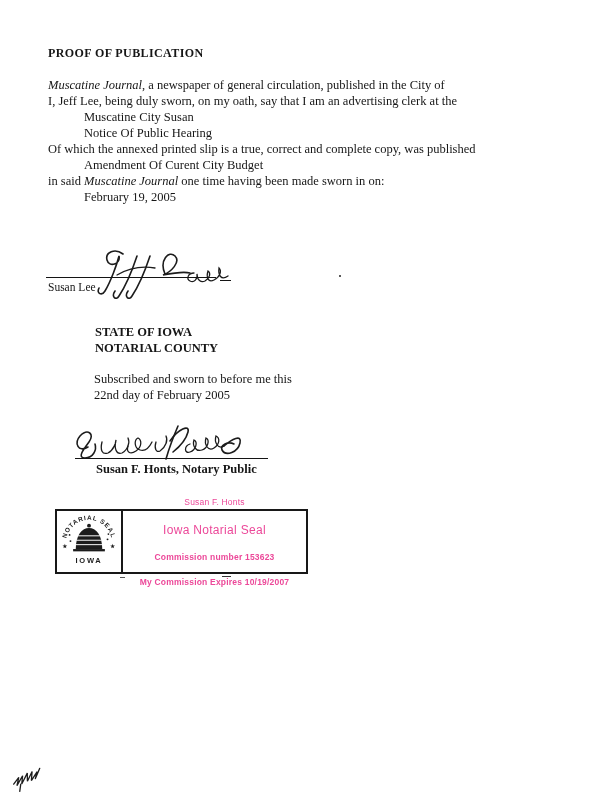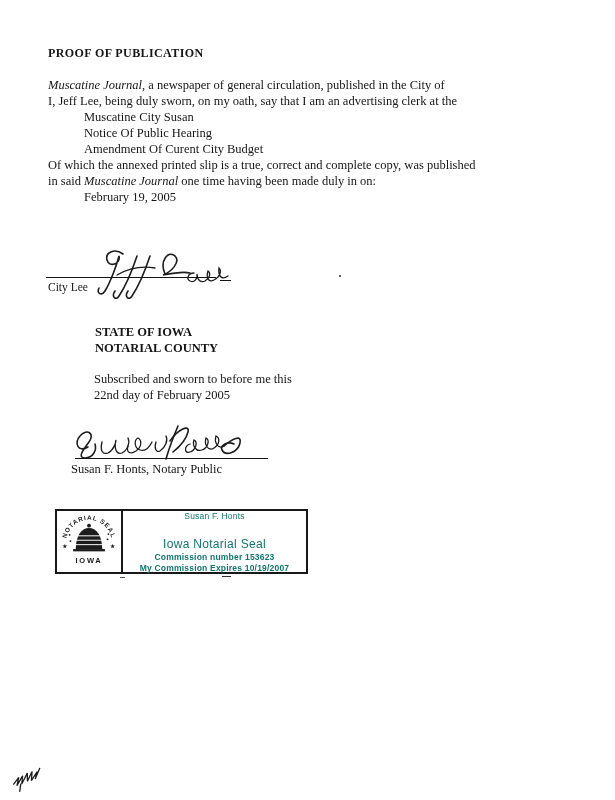--- a/index.html
+++ b/index.html
@@ -38,44 +38,44 @@
   .notary-heading {
     left: 83px; top: 325px;
     font-size: 12.5px; font-weight: bold; line-height: 15.5px; margin-left: 12px;
   }
   .sworn-text {
     left: 94px; top: 371px;
     font-size: 12.5px; line-height: 16px;
   }
 
   .notary-sig-line { left: 75px; top: 458px; width: 193px; }
-  .notary-name { left: 71px; top: 462px; font-size: 12.5px; }
+  .notary-name { left: 96px; top: 462px; font-size: 12.5px; font-weight: bold; }
 
   
   .seal-box {
     left: 55px; top: 509px; width: 253px; height: 65px;
     border: 2px solid #181818;
     display: flex;
   }
   .seal-box .stamp-cell {
     width: 66px; height: 100%;
     border-right: 2px solid #181818;
     display: flex; align-items: center; justify-content: center;
   }
   .seal-box .info-cell {
     flex: 1;
     display: flex; flex-direction: column;
     align-items: center; justify-content: center;
     font-family: "Liberation Sans", sans-serif;
-    color: #0f766e; text-align: center;
+    color: #ec4899; text-align: center;
     padding-top: 1px;
   }
   .info-name { font-size: 8.5px; letter-spacing: 0.2px; }
   .info-title { font-size: 12px; letter-spacing: 0.3px; margin-top: 16px; }
-  .info-comm, .info-exp { font-size: 8.5px; font-weight: bold; letter-spacing: 0.2px; margin-top: 1px; }
+  .info-comm, .info-exp { font-size: 8.5px; font-weight: bold; letter-spacing: 0.2px; margin-top: 15px; }
 
   .under-box-dash1 { left: 222px; top: 576px; width: 9px; border-top: 1.5px solid #333; }
   .under-box-dash2 { left: 120px; top: 577px; width: 5px; border-top: 1px solid #555; }
 
   
   .clerk-sig-svg { left: 93px; top: 247px; }
   .notary-sig-svg { left: 72px; top: 419px; }
   .scribble-svg { left: 7px; top: 749px; }
 
   svg .ink { stroke: #1c1c1c; stroke-width: 1.6; fill: none; stroke-linecap: round; }
@@ -85,38 +85,38 @@
 </head>
 <body>
 
 <div class="abs doc-title">PROOF OF PUBLICATION</div>
 
 <div class="abs affidavit">
   <div class="line"><span class="ital">Muscatine Journal</span><span>, a newspaper of general circulation, published in the City of</span></div>
   <div class="line">I, Jeff Lee, being duly sworn, on my oath, say that I am an advertising clerk at the</div>
   <div class="line indent">Muscatine City Susan</div>
   <div class="line indent">Notice Of Public Hearing</div>
+  <div class="line">Of which the annexed printed slip is a true, correct and complete copy, was published</div>
   <div class="line indent">Amendment Of Curent City Budget</div>
-  <div class="line">Of which the annexed printed slip is a true, correct and complete copy, was published</div>
-  <div class="line"><span>in said </span><span class="ital">Muscatine Journal</span><span> one time having been made duly in on:</span></div>
+  <div class="line"><span>in said </span><span class="ital">Muscatine Journal</span><span> one time having been made sworn in on:</span></div>
   <div class="line indent">February 19, 2005</div>
 </div>
 
 <svg class="abs clerk-sig-svg" width="140" height="52" viewBox="0 0 140 52">
   <path class="ink" d="M30,7 C22,1 12,5 14,13 C16,21 28,17 26,9 C24,17 18,34 12,44 C9,49 3,47 6,41"></path>
   <path class="ink" d="M44,9 C40,21 32,40 26,49 C23,54 18,50 22,44"></path>
   <path class="ink" d="M57,9 C53,21 45,40 39,49 C36,54 31,50 35,44"></path>
   <path class="ink-thin" d="M24,28 C36,21 50,19 62,21"></path>
   <path class="ink" d="M72,27 C66,13 76,3 82,9 C88,15 78,25 70,28 C80,26 90,24 97,26"></path>
   <path class="ink-thin" d="M101,26 C95,26 93,32 97,34 C101,36 105,32 104,27 C104,33 108,36 112,34 C117,31 118,26 115,24 C113,30 115,36 121,33 C127,30 129,24 126,21 C125,28 128,34 135,29"></path>
 </svg>
 <div class="abs sig-line clerk-sig-line"></div>
 <div class="abs sig-line clerk-sig-dash"></div>
 <div class="abs stray-dot"></div>
-<div class="abs clerk-name">City Lee</div>
+<div class="abs clerk-name">Susan Lee</div>
 
 <div class="abs notary-heading">
   <div>STATE OF IOWA</div>
   <div>NOTARIAL COUNTY</div>
 </div>
 
 <div class="abs sworn-text">
   <div>Subscribed and sworn to before me this</div>
   <div>22nd day of February 2005</div>
 </div>

